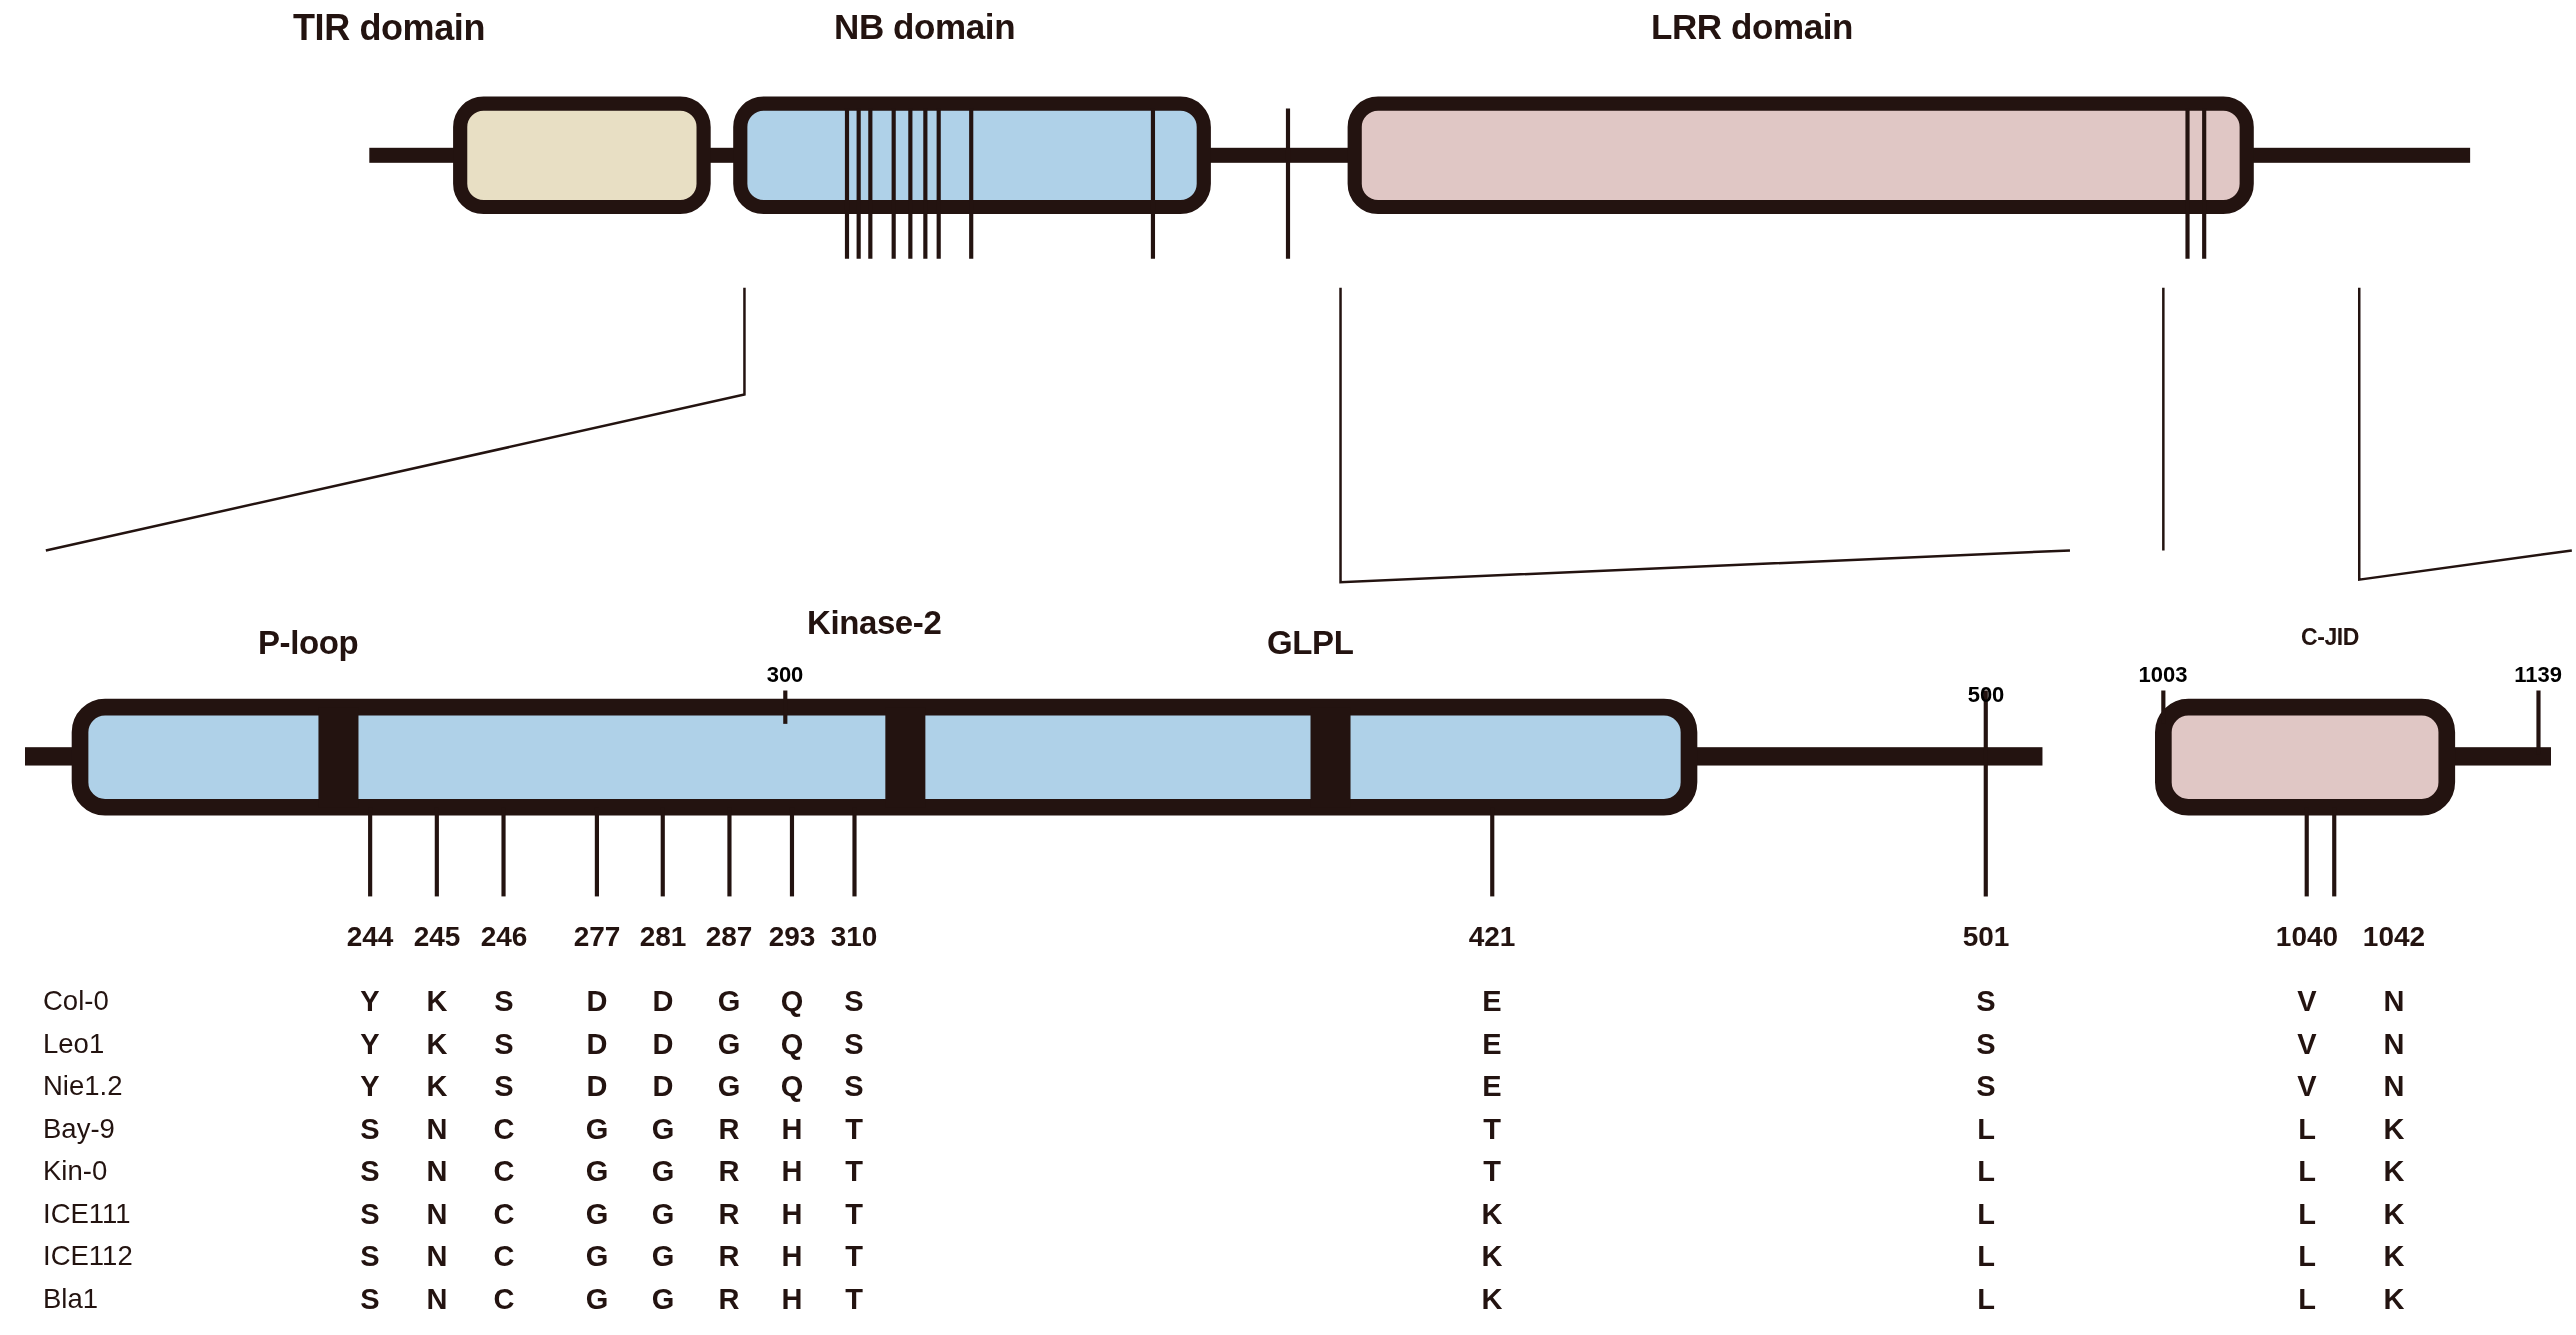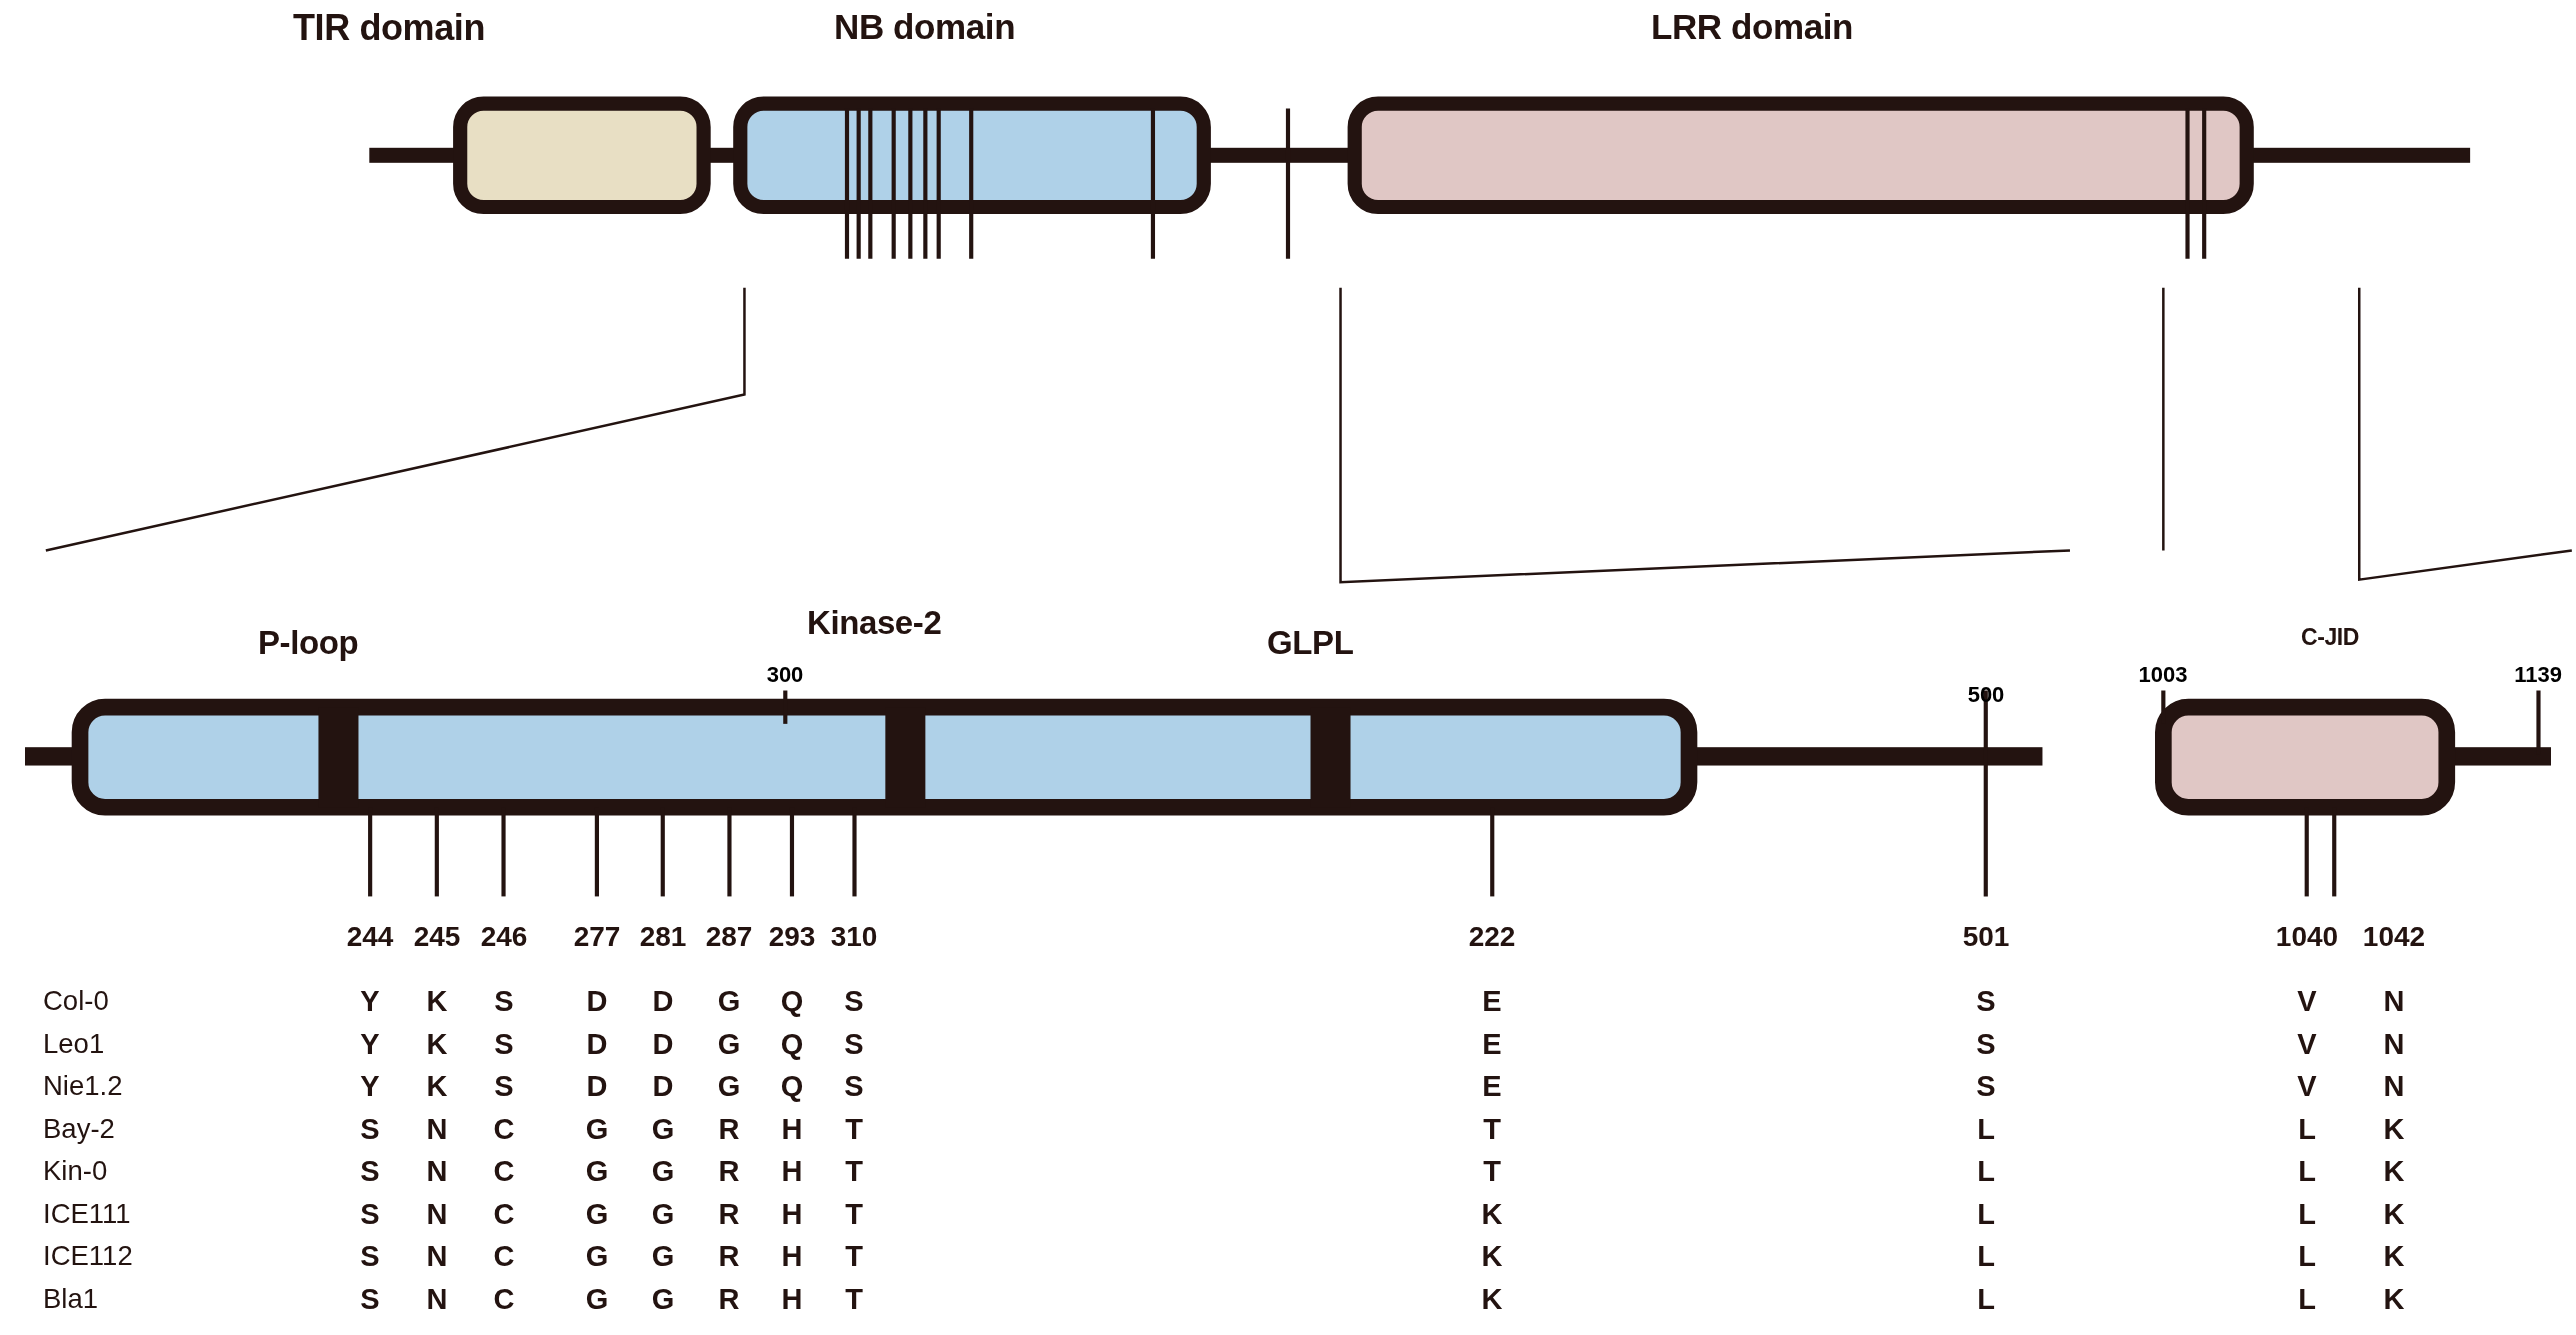--- a/index.html
+++ b/index.html
@@ -155,31 +155,31 @@
 
   <div id="positions-row">
       <div class="pos-label" style="left: 370px; top: 921px;">244</div>
       <div class="pos-label" style="left: 437px; top: 921px;">245</div>
       <div class="pos-label" style="left: 504px; top: 921px;">246</div>
       <div class="pos-label" style="left: 597px; top: 921px;">277</div>
       <div class="pos-label" style="left: 663px; top: 921px;">281</div>
       <div class="pos-label" style="left: 729px; top: 921px;">287</div>
       <div class="pos-label" style="left: 792px; top: 921px;">293</div>
       <div class="pos-label" style="left: 854px; top: 921px;">310</div>
-      <div class="pos-label" style="left: 1492px; top: 921px;">222</div>
+      <div class="pos-label" style="left: 1492px; top: 921px;">421</div>
       <div class="pos-label" style="left: 1986px; top: 921px;">501</div>
       <div class="pos-label" style="left: 2307px; top: 921px;">1040</div>
       <div class="pos-label" style="left: 2394px; top: 921px;">1042</div>
     </div>
 
   <div id="accession-col">
       <div class="acc-name" style="left: 43px; top: 985px;">Col-0</div>
       <div class="acc-name" style="left: 43px; top: 1028px;">Leo1</div>
       <div class="acc-name" style="left: 43px; top: 1070px;">Nie1.2</div>
-      <div class="acc-name" style="left: 43px; top: 1113px;">Bay-2</div>
+      <div class="acc-name" style="left: 43px; top: 1113px;">Bay-9</div>
       <div class="acc-name" style="left: 43px; top: 1155px;">Kin-0</div>
       <div class="acc-name" style="left: 43px; top: 1198px;">ICE111</div>
       <div class="acc-name" style="left: 43px; top: 1240px;">ICE112</div>
       <div class="acc-name" style="left: 43px; top: 1283px;">Bla1</div>
     </div>
 
   <div id="residue-grid">
       <div class="res-cell" style="left: 370px; top: 985px;">Y</div>
       <div class="res-cell" style="left: 437px; top: 985px;">K</div>
       <div class="res-cell" style="left: 504px; top: 985px;">S</div>

